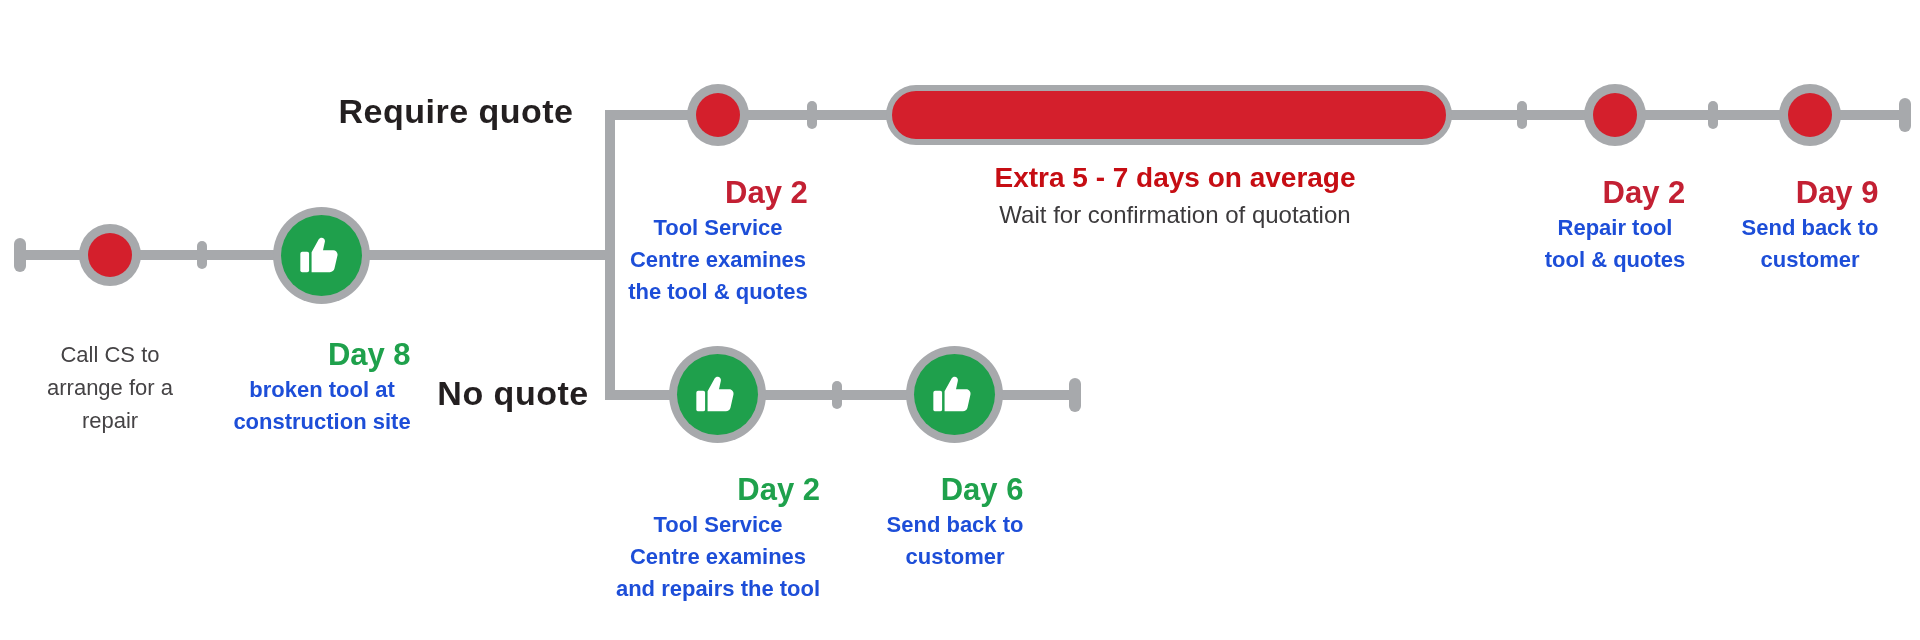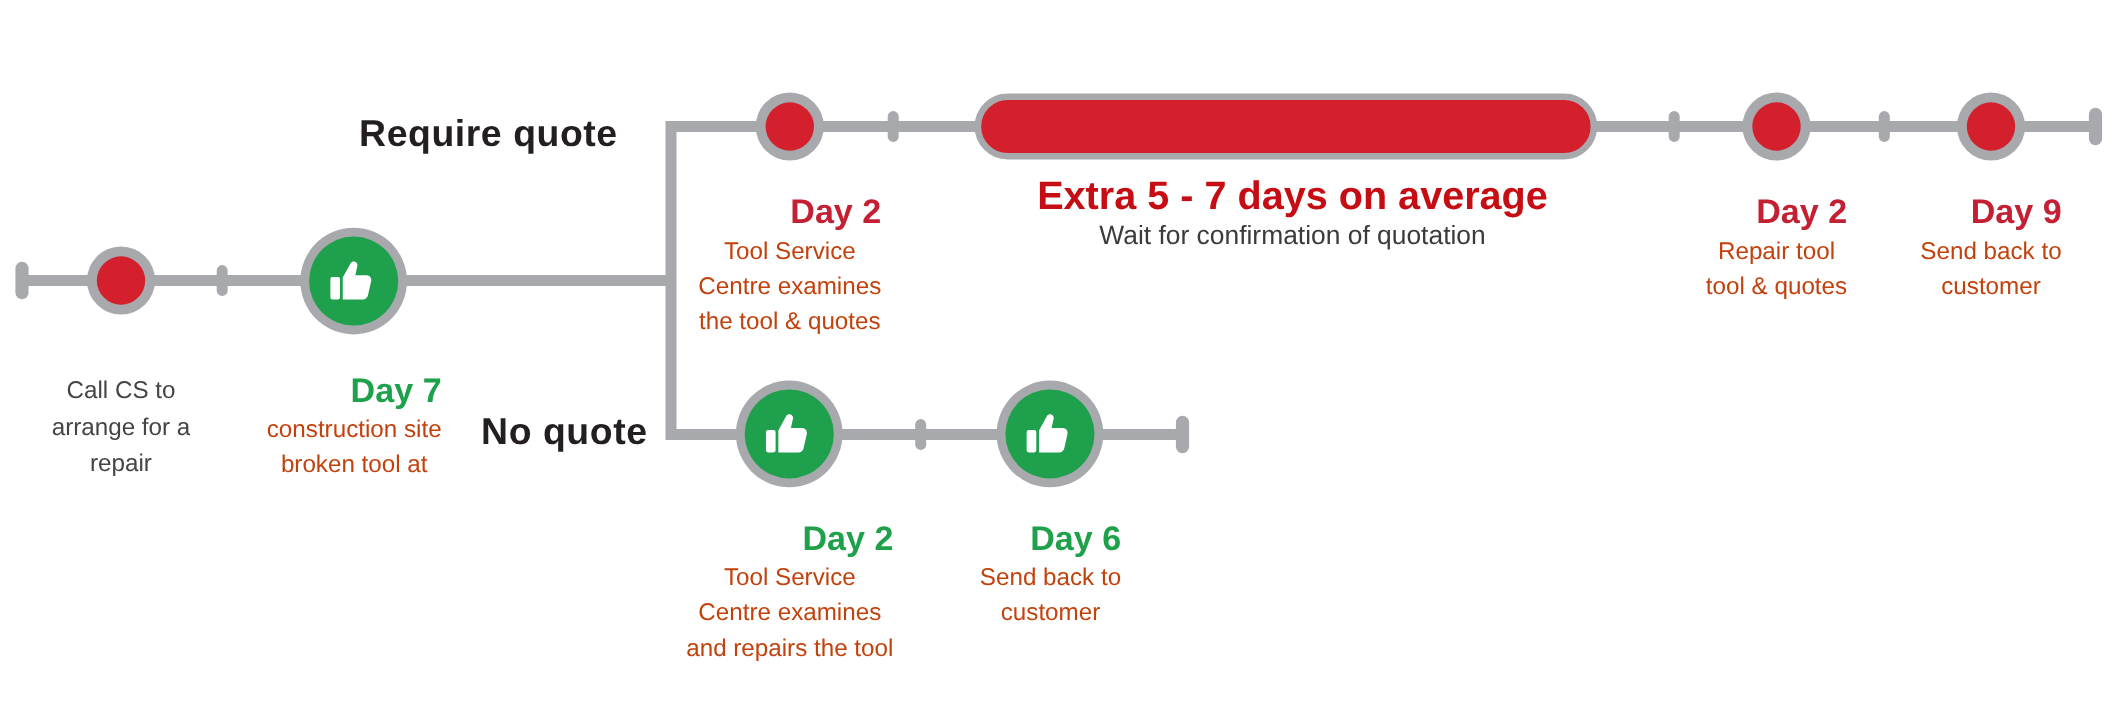--- a/index.html
+++ b/index.html
@@ -18,23 +18,23 @@
   .node-green .disc{width:81px;height:81px;border-radius:50%;background:#1fa04c;
     display:flex;align-items:center;justify-content:center;}
   .node-green svg{width:50px;height:50px;fill:#ffffff;}
   .pill{position:absolute;left:886px;top:85px;width:566px;height:60px;border-radius:30px;
     background:#d41f2c;border:6px solid #a7a9ac;box-sizing:border-box;}
   .label{position:absolute;transform:translateX(-50%);text-align:center;white-space:nowrap;}
   .branch-label{font-weight:bold;font-size:34px;color:#231f20;letter-spacing:0.5px;}
   .step-title{font-weight:bold;font-size:31px;line-height:38px;text-align:right;}
   .title-green{color:#1fa14c;}
   .title-red{color:#c32033;}
-  .step-line{font-size:22px;line-height:32px;color:#c2410c;}
+  .step-line{font-size:22px;line-height:32px;color:#1d4ed8;font-weight:bold;}
   .call-line{font-size:22px;line-height:33px;color:#454345;}
-  .wait-title{font-weight:bold;font-size:36px;line-height:40px;color:#c60d13;}
+  .wait-title{font-weight:bold;font-size:28px;line-height:40px;color:#c60d13;}
   .wait-sub{font-size:24px;line-height:34px;color:#3c3a3c;}
 </style>
 </head>
 <body>
 
 <div id="stage">
 
   <div class="line" style="left:18px;top:250px;width:592px;height:10px;"></div>
   <div class="line" style="left:605px;top:110px;width:10px;height:290px;"></div>
   <div class="line" style="left:610px;top:110px;width:1295px;height:10px;"></div>
@@ -83,33 +83,33 @@
     <div class="disc">
       <svg viewBox="0 0 24 24">
         <rect x="1.6" y="10" width="4.2" height="9.8" rx="0.9"></rect>
         <path d="M7 19.8h8.8c1.05 0 1.95-.72 2.18-1.74l1.44-6.3c.3-1.3-.7-2.56-2.04-2.56h-4.9l.9-4.03c.22-1-.54-1.97-1.57-1.97-.56 0-1.08.29-1.37.77L7 10.2z"></path>
       </svg>
     </div>
   </div>
 
   <div class="pill"></div>
 
-  <div class="label branch-label" style="left:444px;top:92px;margin-top:11px;">Require quote</div>
+  <div class="label branch-label" style="left:456px;top:92px;">Require quote</div>
   <div class="label branch-label" style="left:513px;top:374px;">No quote</div>
 
   <div class="label" style="left:110px;top:338px;">
     <div class="call-line">Call CS to</div>
     <div class="call-line">arrange for a</div>
     <div class="call-line">repair</div>
   </div>
 
   <div class="label" style="left:322px;top:336px;">
-    <div class="step-title title-green">Day 7</div>
+    <div class="step-title title-green">Day 8</div>
+    <div class="step-line">broken tool at</div>
     <div class="step-line">construction site</div>
-    <div class="step-line">broken tool at</div>
   </div>
 
   <div class="label" style="left:718px;top:174px;">
     <div class="step-title title-red">Day 2</div>
     <div class="step-line">Tool Service</div>
     <div class="step-line">Centre examines</div>
     <div class="step-line">the tool &amp; quotes</div>
   </div>
 
   <div class="label" style="left:1175px;top:158px;">

